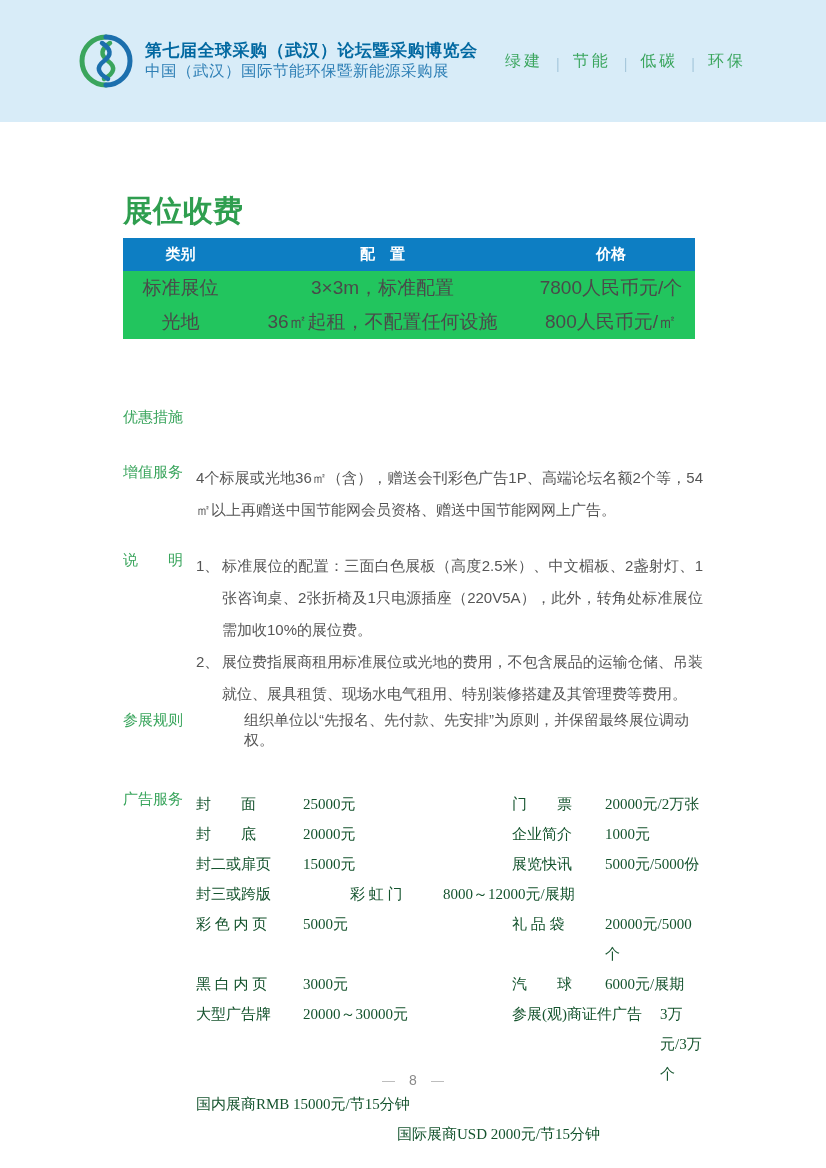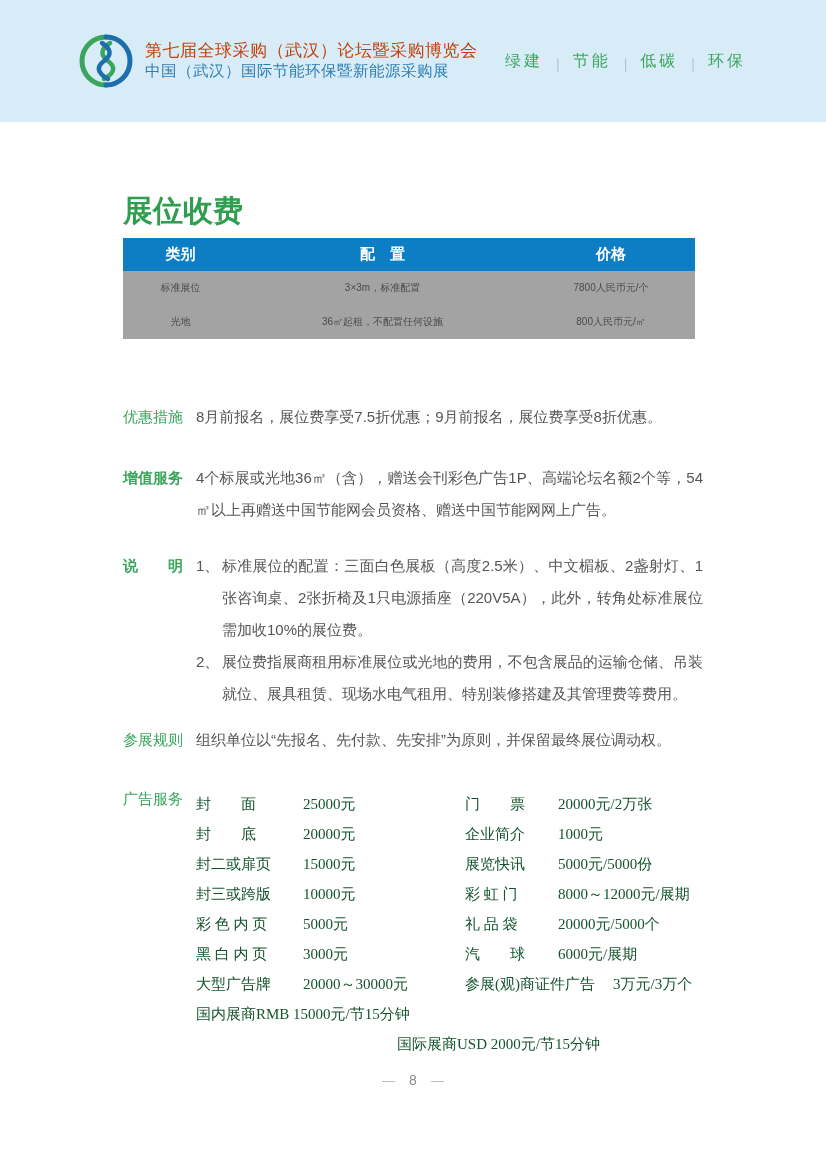--- a/index.html
+++ b/index.html
@@ -6,55 +6,55 @@
   body{font-family:"Liberation Sans","DejaVu Sans",sans-serif;}
   .page{position:relative;width:826px;height:1168px;background:#ffffff;overflow:hidden;}
 
   
   .band{position:absolute;top:0;left:0;width:826px;height:122px;background:#d8ecf8;
         display:flex;align-items:center;justify-content:space-between;box-sizing:border-box;
         padding:0 80px 0 78px;}
   .brand{display:flex;align-items:center;}
   .logo{width:56px;height:56px;flex-shrink:0;}
   .brand-text{margin-left:11px;}
-  .brand-title{font-size:17px;font-weight:normal;color:#c2410c;line-height:20px;letter-spacing:.5px;}
+  .brand-title{font-size:17px;font-weight:bold;color:#0369a1;line-height:20px;letter-spacing:.5px;}
   .brand-sub{font-size:15.5px;color:#2e7fb5;line-height:20px;letter-spacing:.5px;}
   .tags{display:flex;align-items:flex-end;font-size:16px;color:#3aa55d;letter-spacing:3px;}
   .tags .sep{color:#a7c8dc;margin:0 13px;letter-spacing:0;font-size:14px;}
 
   
   .content{position:absolute;top:122px;left:123px;width:580px;}
   .page-title{margin:70px 0 0 0;font-size:30px;line-height:38px;font-weight:600;color:#2f9e4f;}
 
   .fee-table{margin-top:8px;display:grid;grid-template-columns:115px 289px 168px;gap:0;}
   .fee-table .cell{height:33px;display:flex;align-items:center;justify-content:center;
-                   background:#a3a3a3;color:#4a4a4a;font-size:10px;}
+                   background:#22c55e;color:#4a4a4a;font-size:19px;}
   .fee-table .cell.body{height:34px;}
   .fee-table .cell.head{background:#0d7ec3;color:#ffffff;font-weight:bold;font-size:15px;}
 
   .info-row{display:flex;align-items:flex-start;font-size:15px;color:#555;}
   .info-row .label{width:73px;flex-shrink:0;color:#3aa55d;line-height:20px;}
   .info-row .text{flex:1;line-height:20px;}
   .multi .label,.multi .text{line-height:32px;}
-  .multi .label{line-height:20px;margin-top:6px;font-weight:bold;}
+  .multi .label{line-height:20px;}
   .sec-youhui{margin-top:68px;}
   .sec-zengzhi{margin-top:35px;}
   .sec-shuoming{margin-top:24px;}
-  .sec-canzhan{margin-top:20px;}
+  .sec-canzhan{gap:48px;}
   .sec-ads{margin-top:39px;}
   .note-item{position:relative;padding-left:26px;text-align:justify;line-height:32px;}
   .note-item .num{position:absolute;left:0;top:0;}
   .just{text-align:justify;}
 
   
   .ads-grid{flex:1;}
   .ad-row{display:flex;line-height:30px;color:#14532d;font-family:Liberation Serif, serif;}
   .ad-name.l{width:107px;flex-shrink:0;}
   .ad-price.l{width:162px;flex-shrink:0;}
-  .ad-name.r{min-width:75px;margin-right:18px;flex-shrink:0;}
+  .ad-name.r{min-width:75px;margin-right:18px;flex-shrink:0;margin-left:47px;}
   .ad-price.r{flex:1;}
   .tech-name{width:201px;flex-shrink:0;}
 
   
   .footer{position:absolute;top:1072px;left:0;width:826px;display:flex;align-items:center;
           justify-content:center;font-size:14px;color:#8a8a8a;}
   .footer .dash{color:#b5b5b5;margin:0 14px;font-size:13px;}
 </style>
 </head>
 <body>
@@ -98,21 +98,20 @@
       <div class="cell body">3×3m，标准配置</div>
       <div class="cell body">7800人民币元/个</div>
 
       <div class="cell body">光地</div>
       <div class="cell body">36㎡起租，不配置任何设施</div>
       <div class="cell body">800人民币元/㎡</div>
     </div>
 
     <section class="info-row sec-youhui">
       <div class="label">优惠措施</div>
-      <div class="text">8月前报名，展位费享受7.5折优惠；9月前报名，展位费享受8折优惠。</div>
     </section>
 
     <section class="info-row multi sec-zengzhi">
       <div class="label">增值服务</div>
       <div class="text just">4个标展或光地36㎡（含），赠送会刊彩色广告1P、高端论坛名额2个等，54㎡以上再赠送中国节能网会员资格、赠送中国节能网网上广告。</div>
     </section>
 
     <section class="info-row multi sec-shuoming">
       <div class="label">说　　明</div>
       <div class="text">
@@ -147,21 +146,20 @@
           <span class="ad-price r">1000元</span>
         </div>
         <div class="ad-row">
           <span class="ad-name l">封二或扉页</span>
           <span class="ad-price l">15000元</span>
           <span class="ad-name r">展览快讯</span>
           <span class="ad-price r">5000元/5000份</span>
         </div>
         <div class="ad-row">
           <span class="ad-name l">封三或跨版</span>
-          <span class="ad-price l">10000元</span>
           <span class="ad-name r">彩 虹 门</span>
           <span class="ad-price r">8000～12000元/展期</span>
         </div>
         <div class="ad-row">
           <span class="ad-name l">彩 色 内 页</span>
           <span class="ad-price l">5000元</span>
           <span class="ad-name r">礼 品 袋</span>
           <span class="ad-price r">20000元/5000个</span>
         </div>
         <div class="ad-row">

